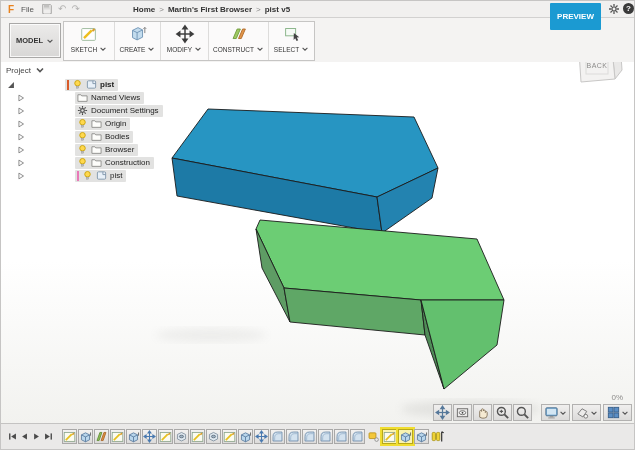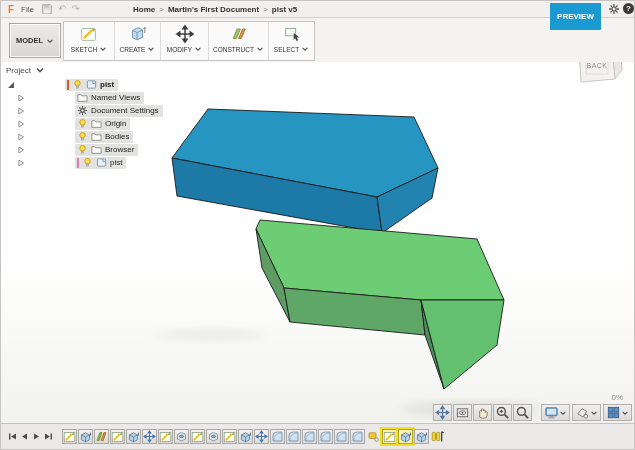--- a/index.html
+++ b/index.html
@@ -92,21 +92,21 @@
           <path d="M1.5 1.5h8l1 1v8h-9z" fill="#dddcdb" stroke="#b5b4b3"></path>
           <rect x="3" y="1.5" width="5" height="3" fill="#c2c1c0"></rect>
           <rect x="3" y="6.5" width="6" height="4" fill="#efeeed"></rect>
         </svg>
     </span>
     <span class="uarr">↶</span>
     <span class="uarr">↷</span>
     <span class="breadcrumb">
         <span class="crumb">Home</span>
         <span class="sep">&gt;</span>
-        <span class="crumb">Martin's First Document</span>
+        <span class="crumb">Martin's First Browser</span>
         <span class="sep">&gt;</span>
         <span class="crumb">pist v5</span>
       </span>
     <span class="preview">PREVIEW</span>
     <span class="gear-top">
       <svg viewBox="0 0 12 12">
           <g stroke="#555" stroke-width="1.3" fill="none">
             <circle cx="6" cy="6" r="2.1"></circle>
             <path d="M6 1v2M6 9v2M1 6h2M9 6h2M2.5 2.5l1.4 1.4M8.1 8.1l1.4 1.4M9.5 2.5L8.1 3.9M3.9 8.1L2.5 9.5"></path>
           </g>
@@ -368,20 +368,41 @@
             <span class="tlabel">Browser</span>
           </span>
         </div>
         <div class="trow" style="padding-left: 10px;">
           <span class="exp">
             <svg viewBox="0 0 12 12">
               <path d="M3.5 2.5 9 6 3.5 9.5Z" fill="#fdfdfd" stroke="#7a7a7a"></path>
             </svg>
           </span>
           <span class="rowbg">
+            <span class="ticon">
+              <svg viewBox="0 0 12 12">
+                <circle cx="6" cy="4.6" r="3" fill="#ffd84d" stroke="#c9a20c"></circle>
+                <rect x="4.7" y="7.8" width="2.6" height="2.2" fill="#bcbcbc" stroke="#909090" stroke-width=".4"></rect>
+              </svg>
+            </span>
+            <span class="ticon">
+              <svg viewBox="0 0 12 12">
+                <path d="M1 3h3.2l1 1.2H11v6H1Z" fill="#fdfdfb" stroke="#8d8d8b"></path>
+              </svg>
+            </span>
+            <span class="tlabel">Construction</span>
+          </span>
+        </div>
+        <div class="trow" style="padding-left: 10px;">
+          <span class="exp">
+            <svg viewBox="0 0 12 12">
+              <path d="M3.5 2.5 9 6 3.5 9.5Z" fill="#fdfdfd" stroke="#7a7a7a"></path>
+            </svg>
+          </span>
+          <span class="rowbg">
             <span class="bar" style="background:#e879b8"></span>
             <span class="ticon">
               <svg viewBox="0 0 12 12">
                 <circle cx="6" cy="4.6" r="3" fill="#ffd84d" stroke="#c9a20c"></circle>
                 <rect x="4.7" y="7.8" width="2.6" height="2.2" fill="#bcbcbc" stroke="#909090" stroke-width=".4"></rect>
               </svg>
             </span>
             <span class="ticon">
               <svg viewBox="0 0 12 12">
                 <rect x="1.5" y="2" width="9" height="8" rx="1.2" fill="#e8f0f8" stroke="#8096ab"></rect>

